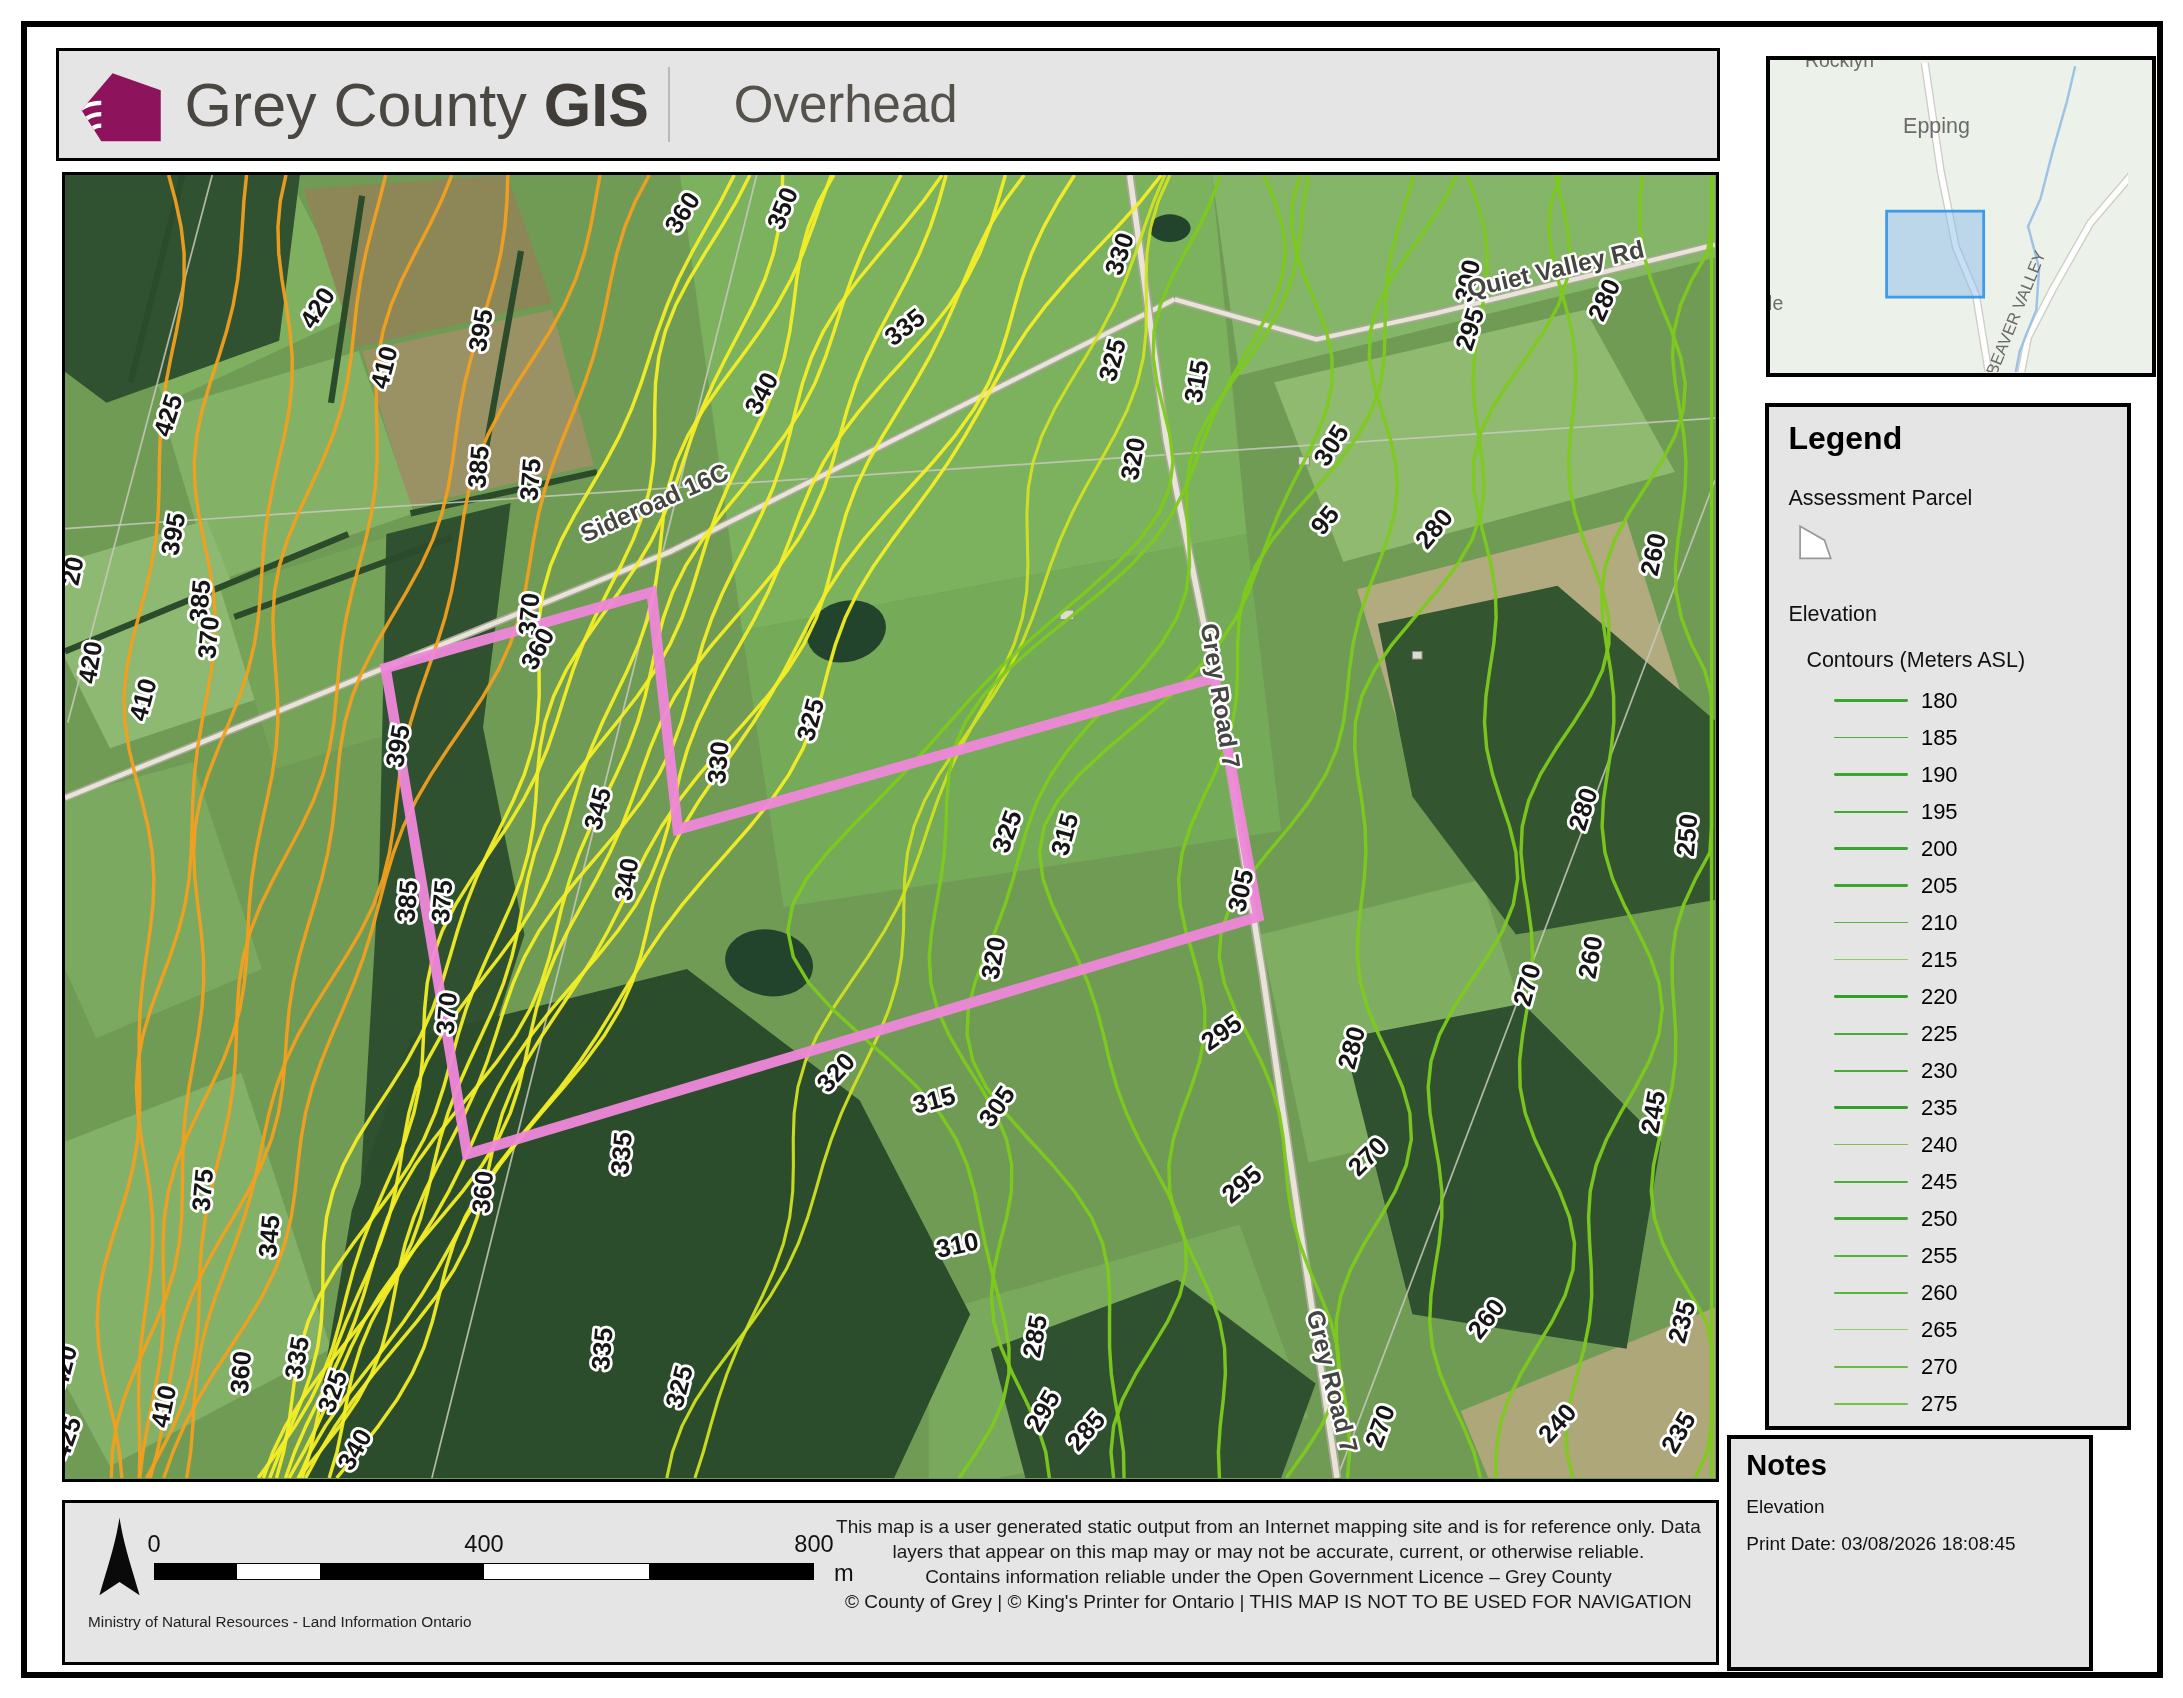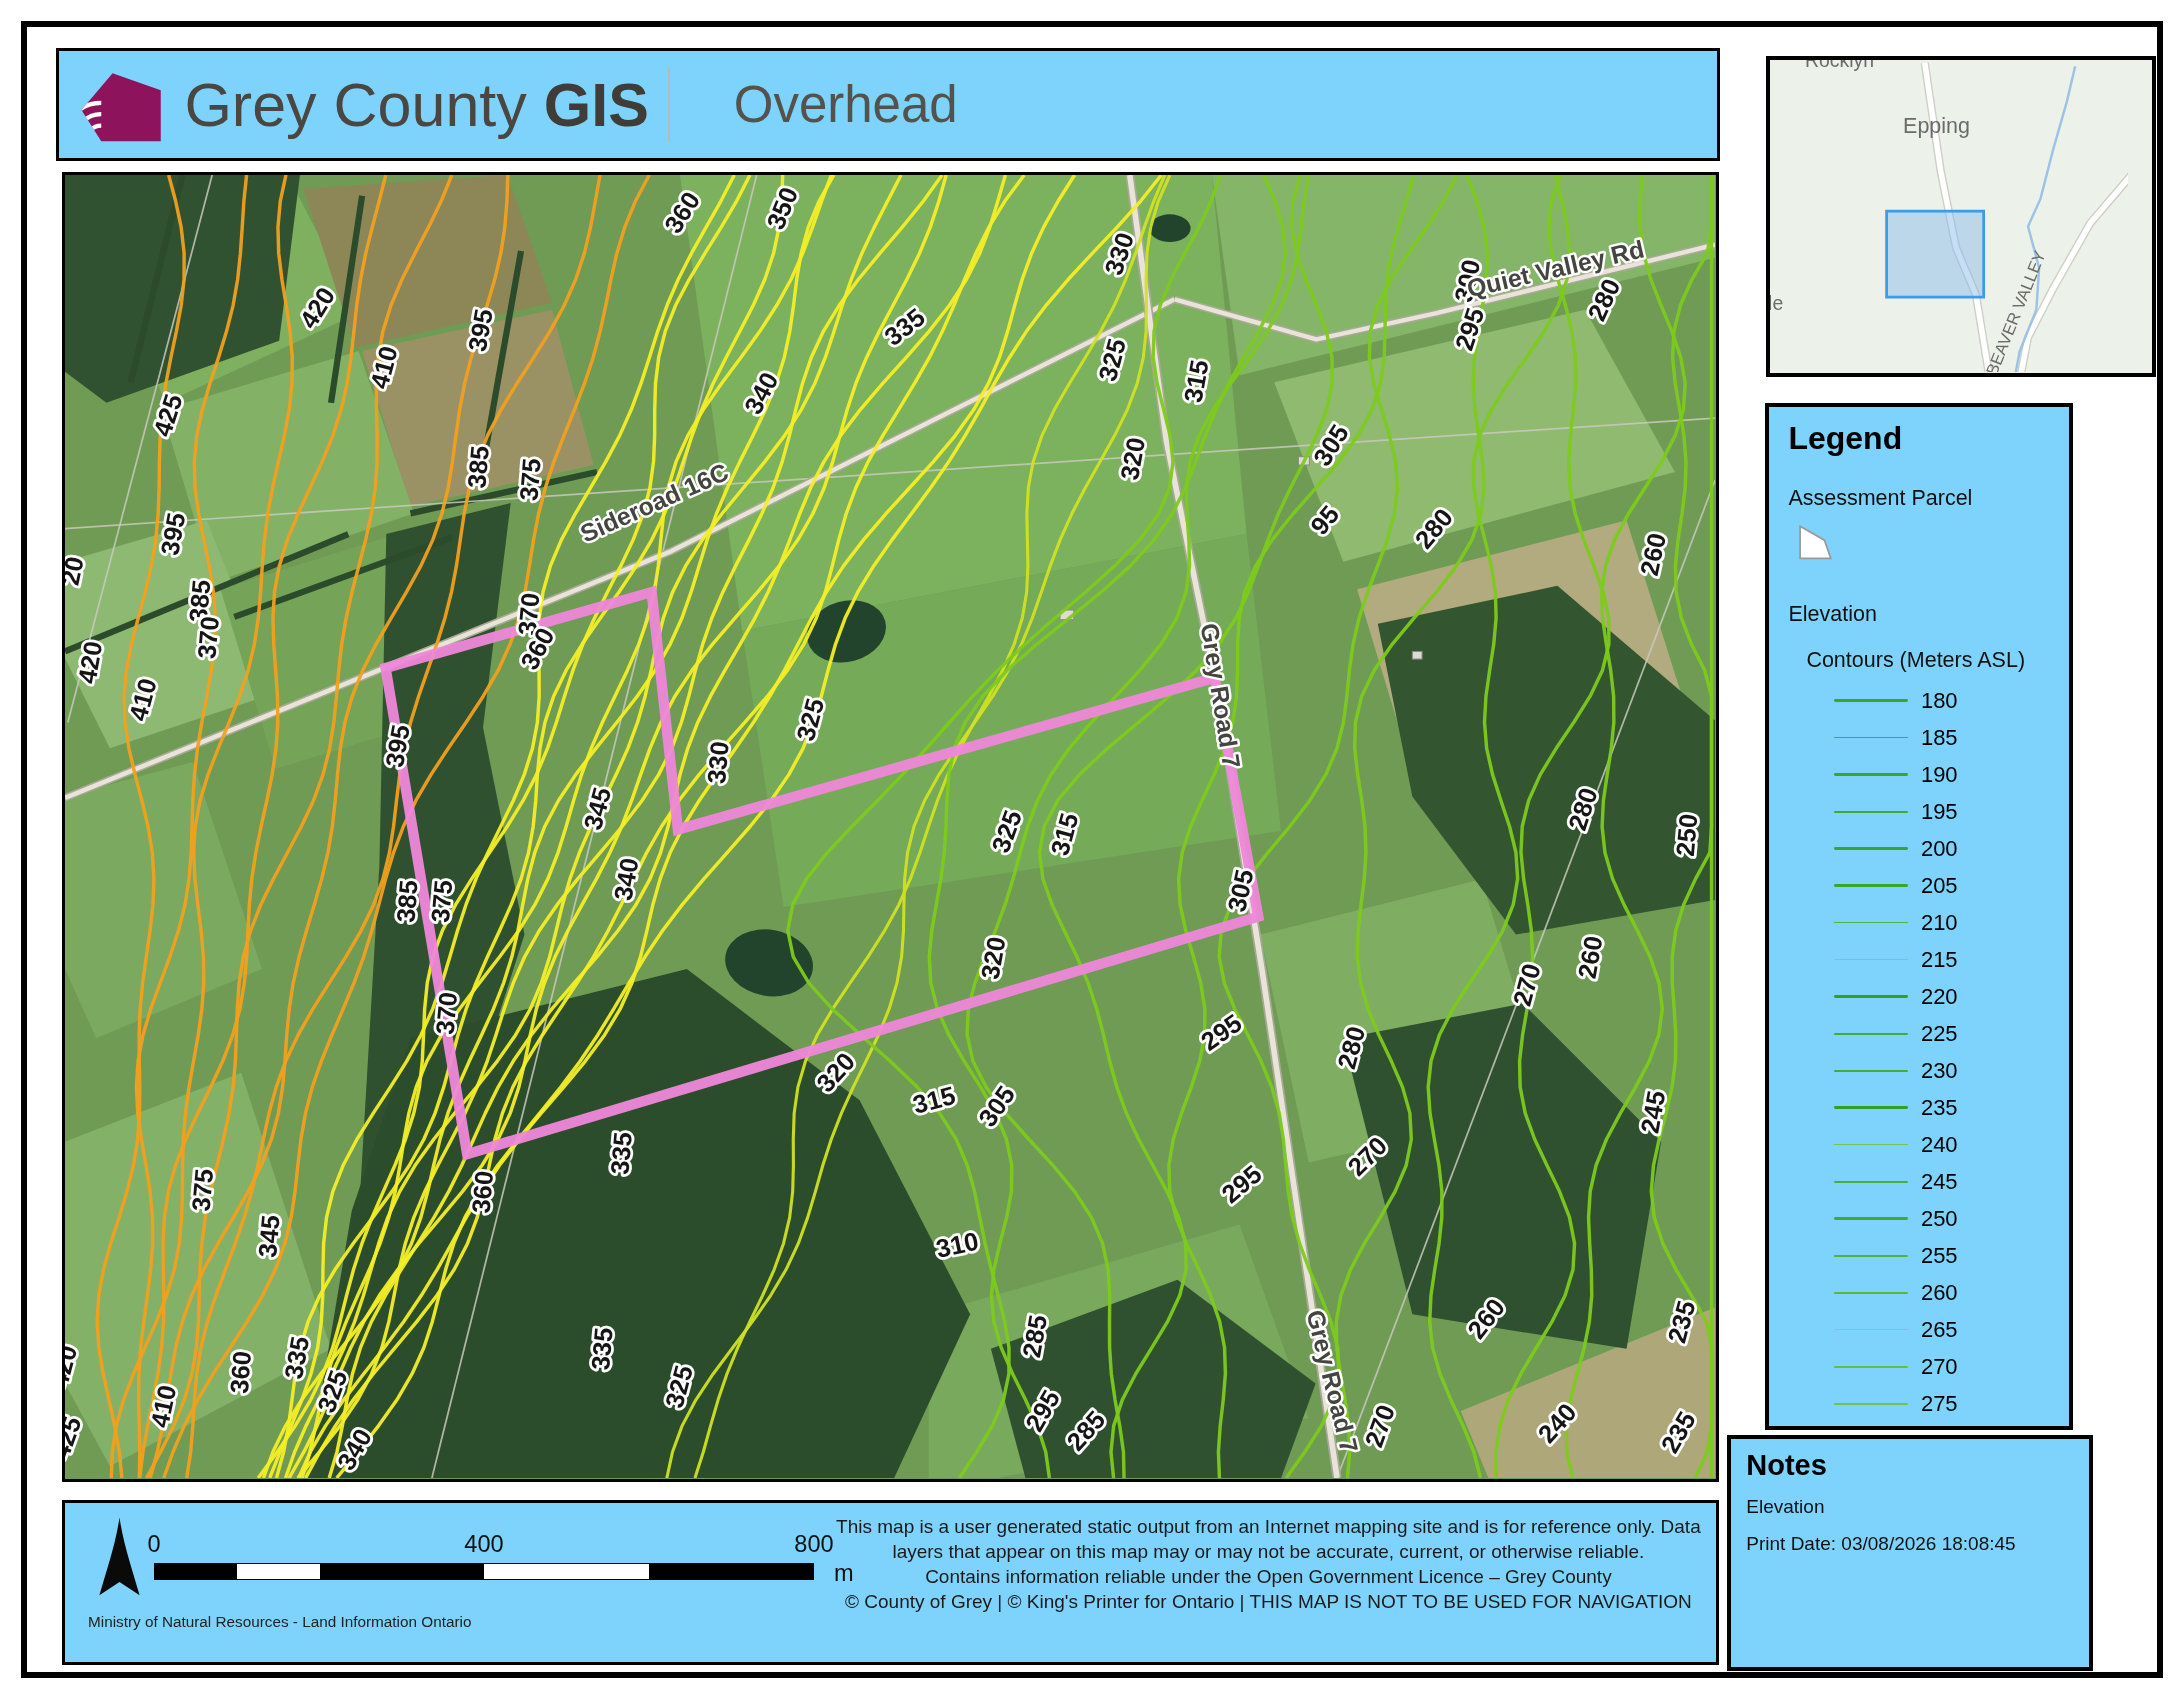--- a/index.html
+++ b/index.html
@@ -1,32 +1,32 @@
 <!DOCTYPE html>
 <html style="font-size:11px"><head>
 <meta charset="utf-8">
 <style>
   html,body{margin:0;padding:0;background:#ffffff;}
   .page{position:relative;width:2183px;height:1699px;background:#fff;font-family:"Liberation Sans",sans-serif;overflow:hidden;}
   .outer-border{position:absolute;left:21px;top:21px;width:2142px;height:1657px;border:6.2px solid #000;box-sizing:border-box;}
-  .panel{position:absolute;background:#7dd3fc;border:4.2px solid #000;box-sizing:border-box;}
+  .panel{position:absolute;background:#e5e5e5;border:4.2px solid #000;box-sizing:border-box;}
   
   .header{left:56px;top:48px;width:1664px;height:113px;display:flex;align-items:center;gap:19.4px;padding:0 21px;box-sizing:border-box;border-width:3.5px;}
   .brand{font-size:61px;color:#4a4742;letter-spacing:0;white-space:nowrap;}
   .brand b{font-weight:bold;color:#403d38;}
   .title-divider{width:2.1px;height:75px;background:#b9b9b9;}
   .subtitle{font-size:51px;color:#55524c;font-weight:normal;margin-left:44px;}
   
   .inset{left:1766px;top:56px;width:390px;height:321px;border-width:4.2px;background:#ecf1e9;overflow:hidden;}
   .inset svg{display:block;}
   
   .map-frame{left:62px;top:172px;width:1657px;height:1310px;border-width:3.5px;background:#6f9b55;overflow:hidden;}
   .map-frame svg{display:block;}
   
-  .legend{left:1765px;top:403px;width:308px;height:1027px;border-width:4.2px;padding:12.5px 0 0 19.4px;}
+  .legend{left:1765px;top:403px;width:366px;height:1027px;border-width:4.2px;padding:12.5px 0 0 19.4px;}
   .legend-title{font-size:32px;font-weight:bold;color:#000;}
   .legend-sub{font-size:21.5px;color:#111;margin-top:29px;}
   .legend-symbol{margin:11px 0 0 9.7px;}
   .legend-elev{font-size:21.5px;color:#111;margin-top:36px;}
   .legend-contours-title{font-size:21.5px;color:#111;margin-top:21px;margin-left:18px;}
   .legend-rows{margin-top:9.7px;}
   .legend-row{display:flex;align-items:center;height:37px;}
   .legend-line{width:74px;margin-left:46px;border-radius:1.4px;}
   .legend-val{font-size:22px;color:#000;margin-left:12.5px;}
   

